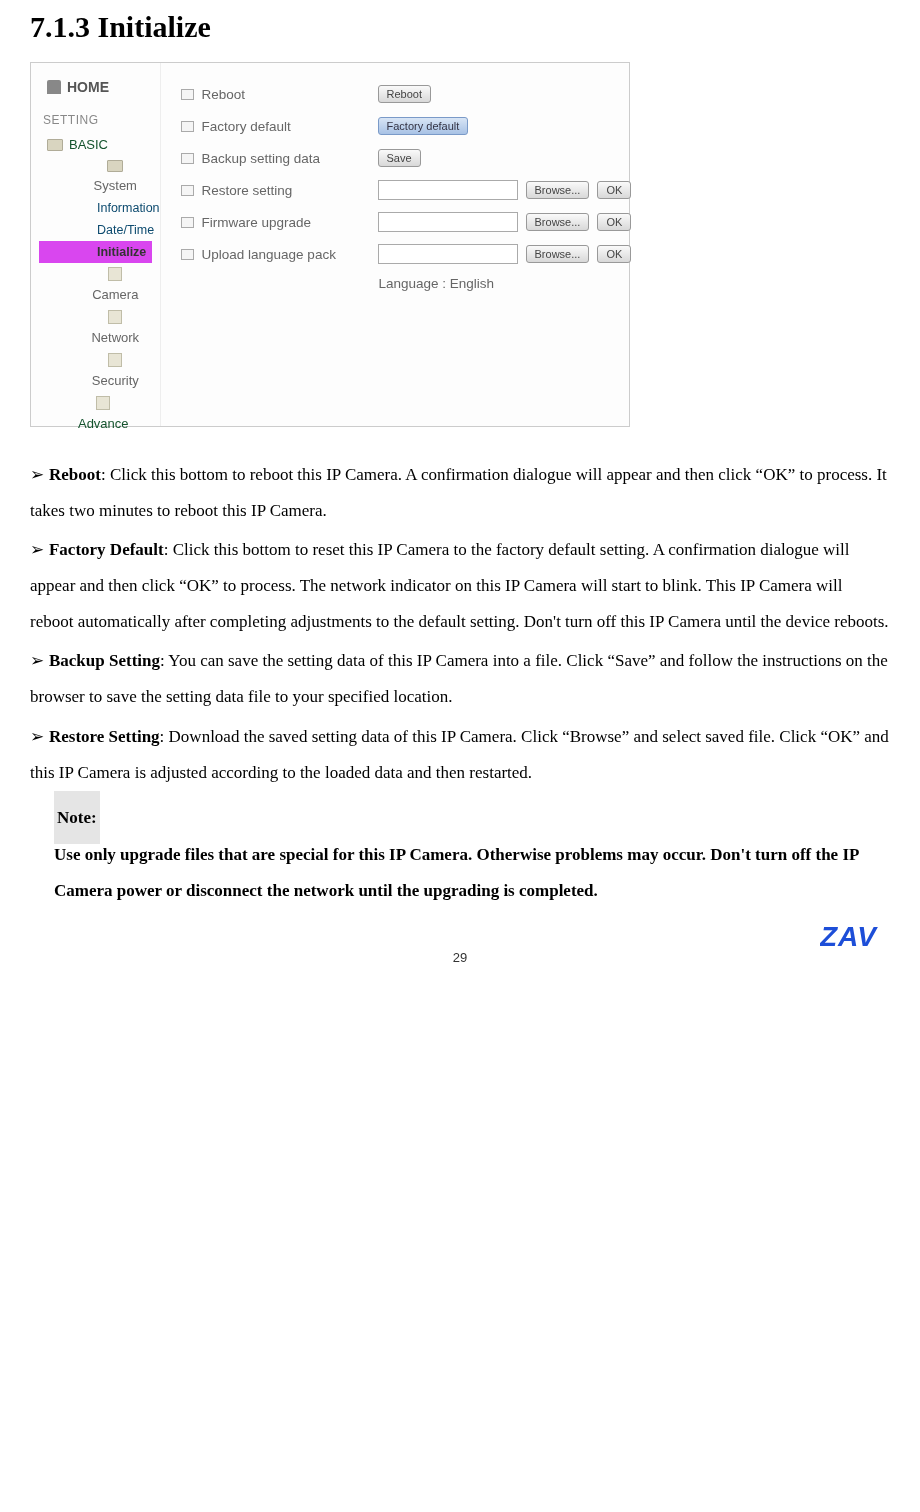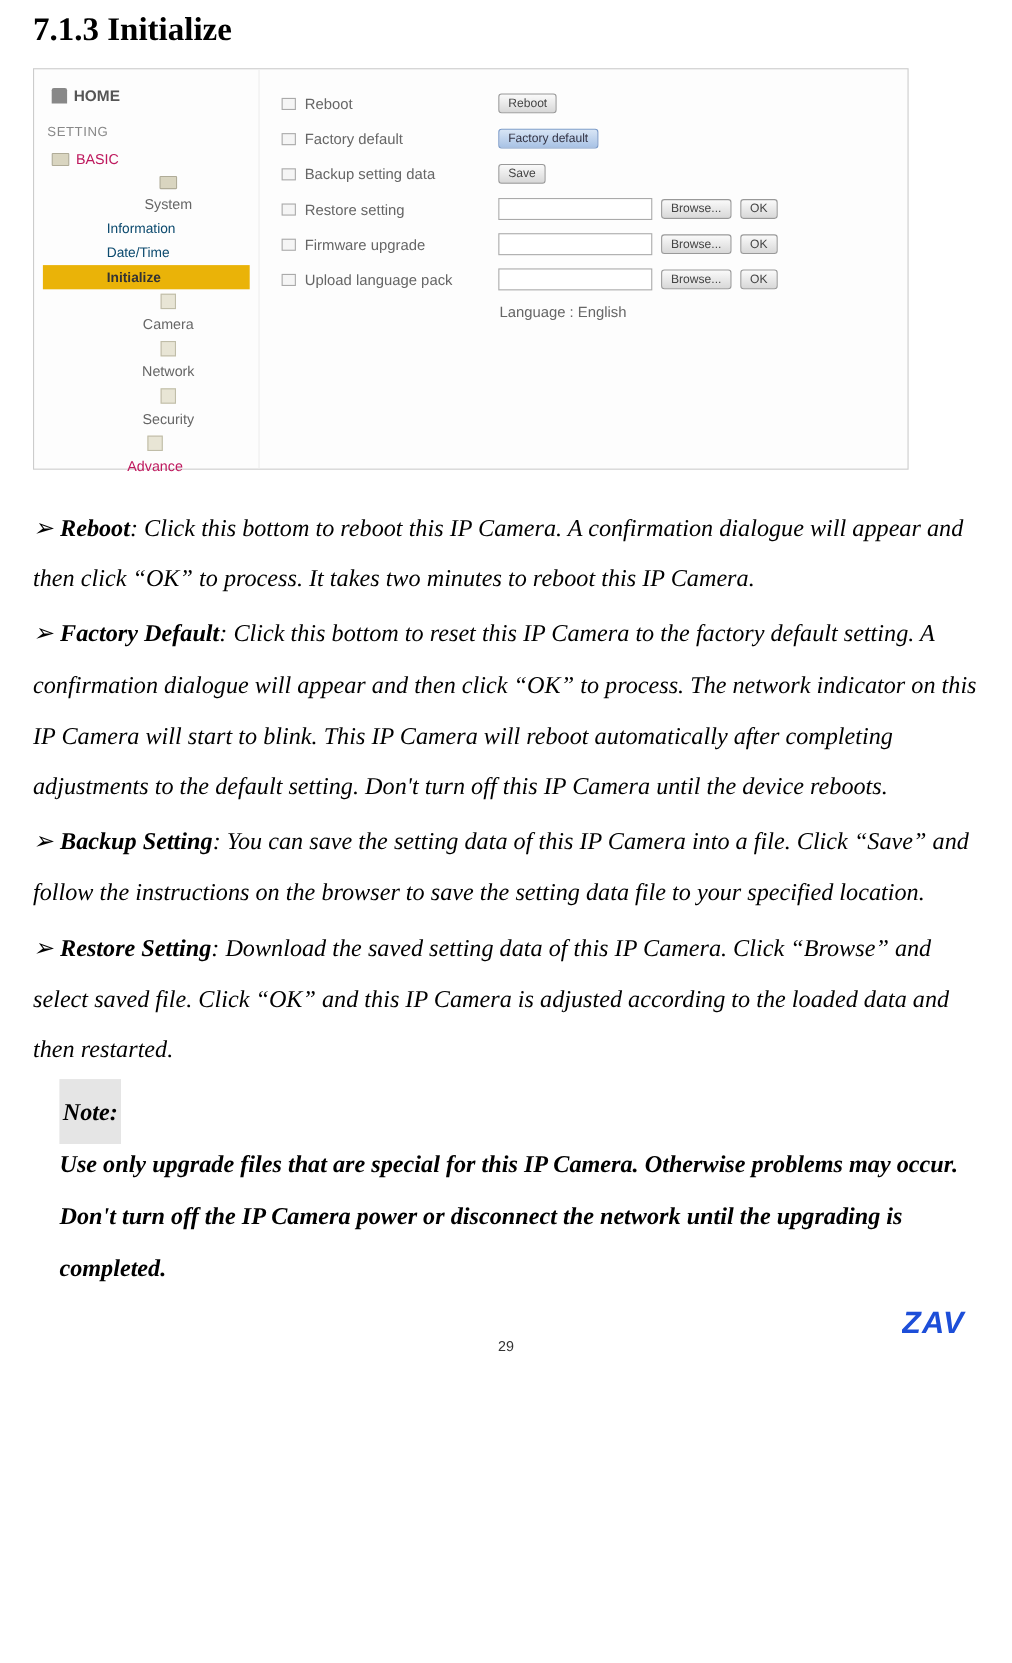--- a/index.html
+++ b/index.html
@@ -10,21 +10,21 @@
       color: #000;
       padding: 10px 30px 20px 30px;
     }
     h1 {
       font-size: 30px;
       font-weight: bold;
       margin-bottom: 18px;
     }
     .screenshot {
       border: 1px solid #ccc;
-      width: 796px;
+      width: 600px;
       height: 365px;
       background: #fdfdfd;
       margin-bottom: 30px;
       position: relative;
       font-family: Arial, sans-serif;
       font-size: 13px;
       color: #666;
       display: flex;
     }
     .nav-panel {
@@ -53,21 +53,21 @@
       color: #888;
       padding: 8px 0 6px 12px;
       letter-spacing: 0.5px;
     }
     .nav-basic {
       display: flex;
       align-items: center;
       gap: 6px;
       padding: 4px 0 4px 16px;
       font-size: 13px;
-      color: #be185d;
+      color: #14532d;
     }
     .folder-icon {
       width: 16px; height: 12px;
       background: #d9d5c0;
       border: 1px solid #b0ac98;
       display: inline-block;
       border-radius: 1px;
     }
     .doc-icon {
       width: 14px; height: 14px;
@@ -82,21 +82,21 @@
       gap: 6px;
       color: #666;
       flex-direction: column;
     }
     .nav-sub2 {
       padding: 4px 0 4px 66px;
       color: #0c4a6e;
       font-size: 12.5px;
     }
     .nav-sub2.active {
-      background: #eab308;
+      background: #d946ef;
       font-weight: bold;
       color: #333;
       margin: 0 8px;
       padding-left: 58px;
     }
     .settings-panel {
       flex: 1;
       padding: 15px 12px 10px 20px;
     }
     .setting-row {
@@ -141,23 +141,22 @@
       background: #fff;
       display: inline-block;
     }
     .lang-row {
       padding-left: 198px;
       color: #666;
       font-size: 13.5px;
       margin-top: 6px;
     }
     .content {
-      font-size: 22px;
+      font-size: 17px;
       line-height: 2.1;
-      font-style: italic;
     }
     .content p {
       margin-bottom: 4px;
     }
     .bullet {
       font-family: Arial, sans-serif;
     }
     .note-block {
       padding: 0 0 0 24px;
       margin-top: 10px;

